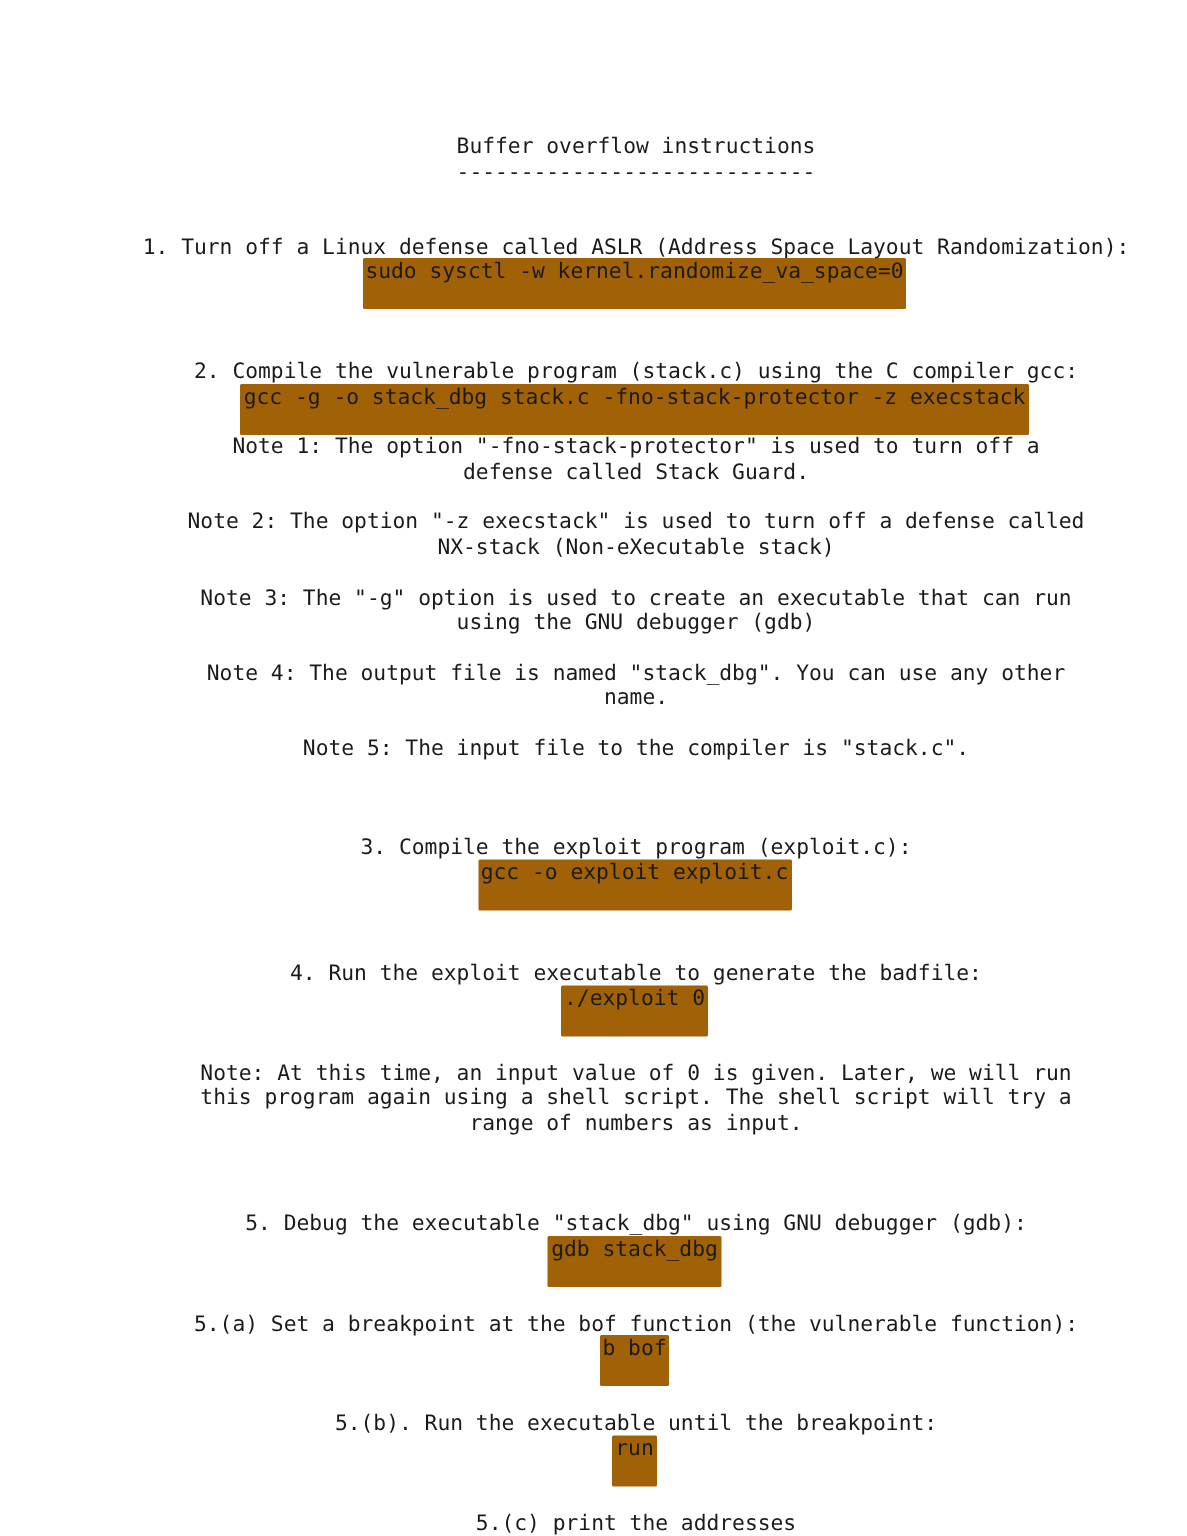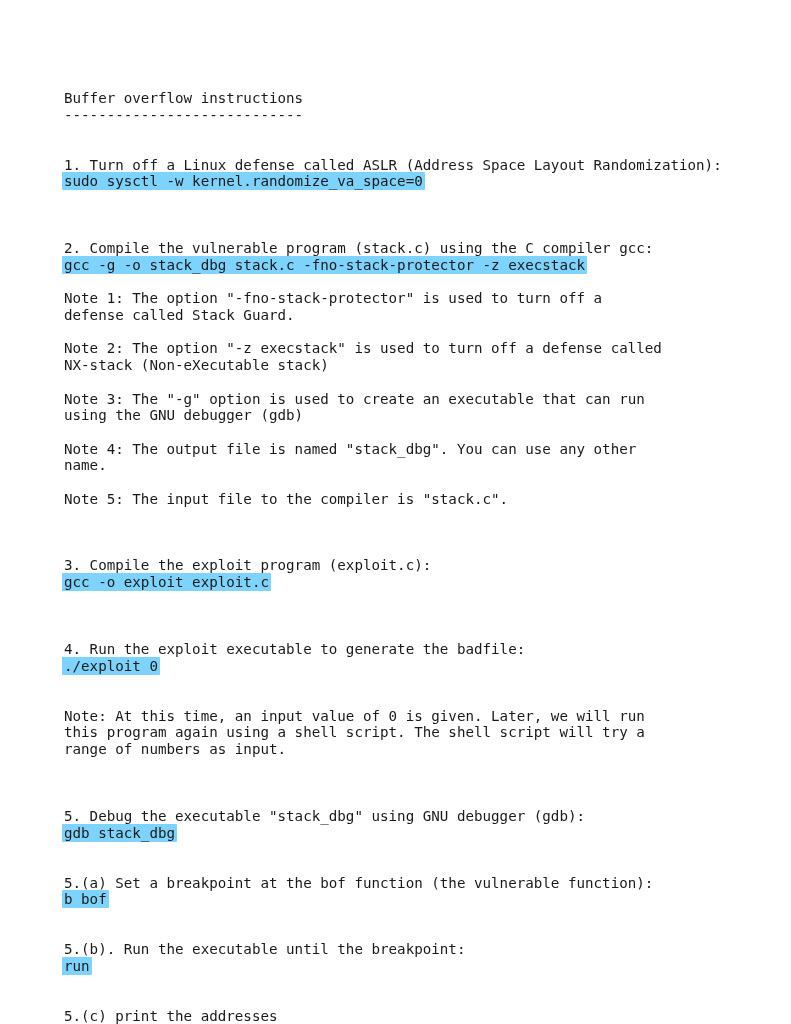--- a/index.html
+++ b/index.html
@@ -8,48 +8,49 @@
     background: #ffffff;
   }
   body {
     width: 791px;
     height: 1024px;
     overflow: hidden;
     font-family: "DejaVu Sans Mono", "Liberation Mono", monospace;
   }
   #doc {
     position: absolute;
-    left: 64px;
+    left: 74px;
     top: 90px;
     width: 700px;
     font-size: 14.2px;
     line-height: 16.7px;
     color: #1a1a1a;
     white-space: pre;
+    text-align: center;
     -webkit-font-smoothing: none;
   }
   .line {
     white-space: pre;
     min-height: 16.7px;
     font-size: 14.2px;
     line-height: 16.7px;
     color: #1a1a1a;
   }
   .blank {
     white-space: pre;
     height: 16.7px;
     line-height: 16.7px;
     font-size: 14.2px;
   }
   .line.cmd {
     color: #1a1a1a;
   }
   .line.cmd > .hl {
-    background: #7dd3fc;
-    padding: 1px 2px 1px 2px;
+    background: #a16207;
+    padding: 1px 2px 17px 2px;
     margin-left: -2px;
     border-radius: 1px;
     white-space: pre;
   }
 </style>
 </head>
 <body>
 
 <div id="doc"><div class="line">Buffer overflow instructions</div><div class="line">----------------------------</div><div class="blank">&nbsp;</div><div class="blank">&nbsp;</div><div class="line">1. Turn off a Linux defense called ASLR (Address Space Layout Randomization):</div><div class="line cmd"><span class="hl">sudo sysctl -w kernel.randomize_va_space=0</span></div><div class="blank">&nbsp;</div><div class="blank">&nbsp;</div><div class="blank">&nbsp;</div><div class="line">2. Compile the vulnerable program (stack.c) using the C compiler gcc:</div><div class="line cmd"><span class="hl">gcc -g -o stack_dbg stack.c -fno-stack-protector -z execstack</span></div><div class="blank">&nbsp;</div><div class="line">Note 1: The option "-fno-stack-protector" is used to turn off a</div><div class="line">defense called Stack Guard.</div><div class="blank">&nbsp;</div><div class="line">Note 2: The option "-z execstack" is used to turn off a defense called</div><div class="line">NX-stack (Non-eXecutable stack)</div><div class="blank">&nbsp;</div><div class="line">Note 3: The "-g" option is used to create an executable that can run</div><div class="line">using the GNU debugger (gdb)</div><div class="blank">&nbsp;</div><div class="line">Note 4: The output file is named "stack_dbg". You can use any other</div><div class="line">name.</div><div class="blank">&nbsp;</div><div class="line">Note 5: The input file to the compiler is "stack.c".</div><div class="blank">&nbsp;</div><div class="blank">&nbsp;</div><div class="blank">&nbsp;</div><div class="line">3. Compile the exploit program (exploit.c):</div><div class="line cmd"><span class="hl">gcc -o exploit exploit.c</span></div><div class="blank">&nbsp;</div><div class="blank">&nbsp;</div><div class="blank">&nbsp;</div><div class="line">4. Run the exploit executable to generate the badfile:</div><div class="line cmd"><span class="hl">./exploit 0</span></div><div class="blank">&nbsp;</div><div class="blank">&nbsp;</div><div class="line">Note: At this time, an input value of 0 is given. Later, we will run</div><div class="line">this program again using a shell script. The shell script will try a</div><div class="line">range of numbers as input.</div><div class="blank">&nbsp;</div><div class="blank">&nbsp;</div><div class="blank">&nbsp;</div><div class="line">5. Debug the executable "stack_dbg" using GNU debugger (gdb):</div><div class="line cmd"><span class="hl">gdb stack_dbg</span></div><div class="blank">&nbsp;</div><div class="blank">&nbsp;</div><div class="line">5.(a) Set a breakpoint at the bof function (the vulnerable function):</div><div class="line cmd"><span class="hl">b bof</span></div><div class="blank">&nbsp;</div><div class="blank">&nbsp;</div><div class="line">5.(b). Run the executable until the breakpoint:</div><div class="line cmd"><span class="hl">run</span></div><div class="blank">&nbsp;</div><div class="blank">&nbsp;</div><div class="line">5.(c) print the addresses</div></div>
 

